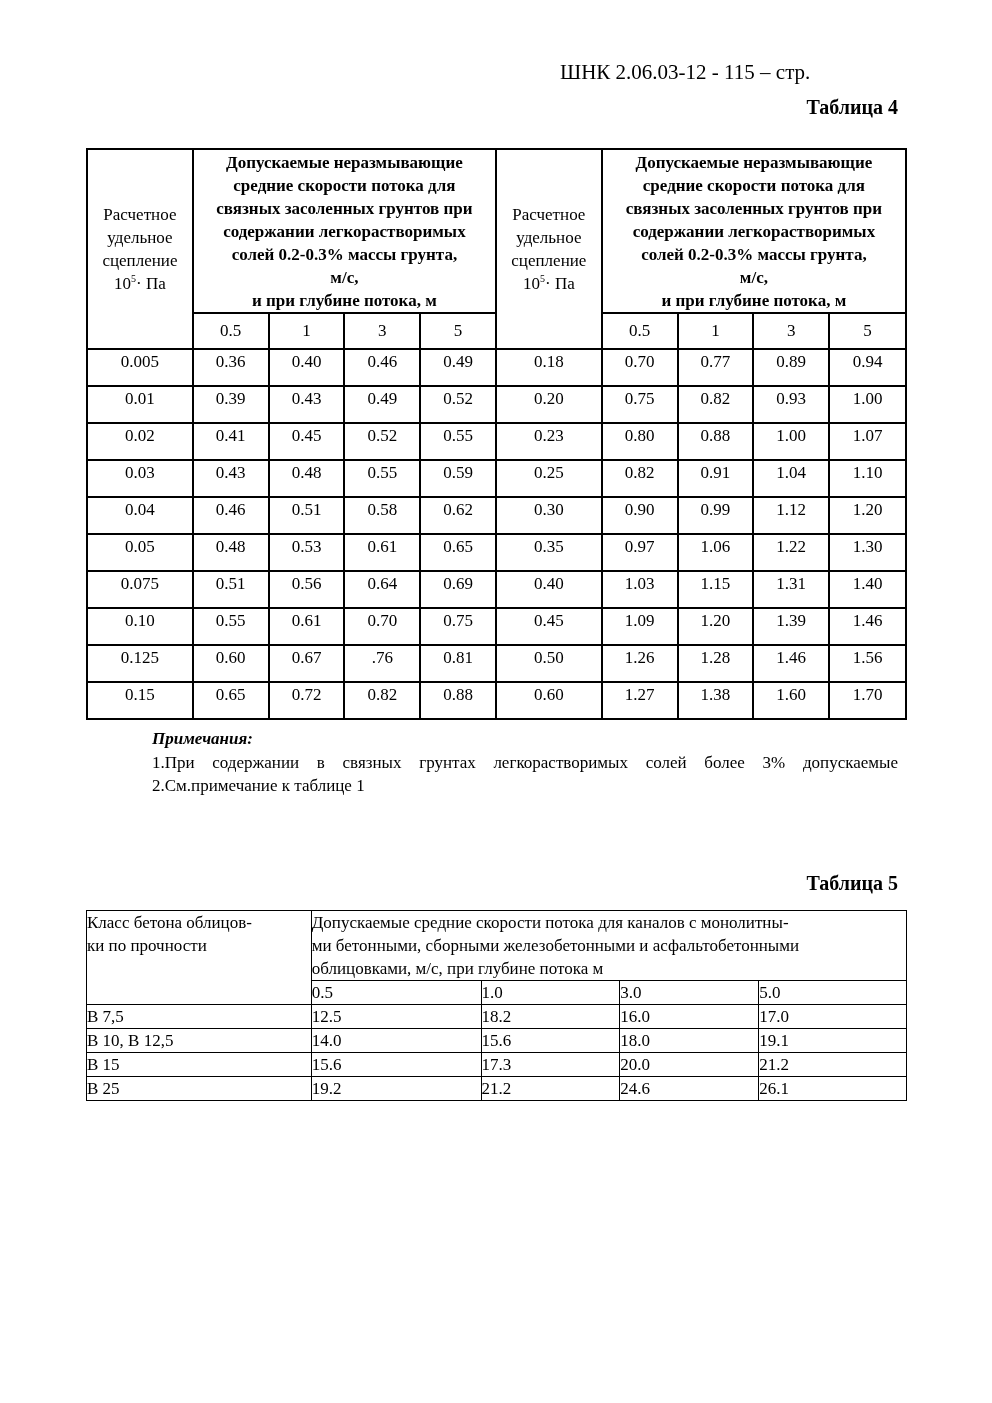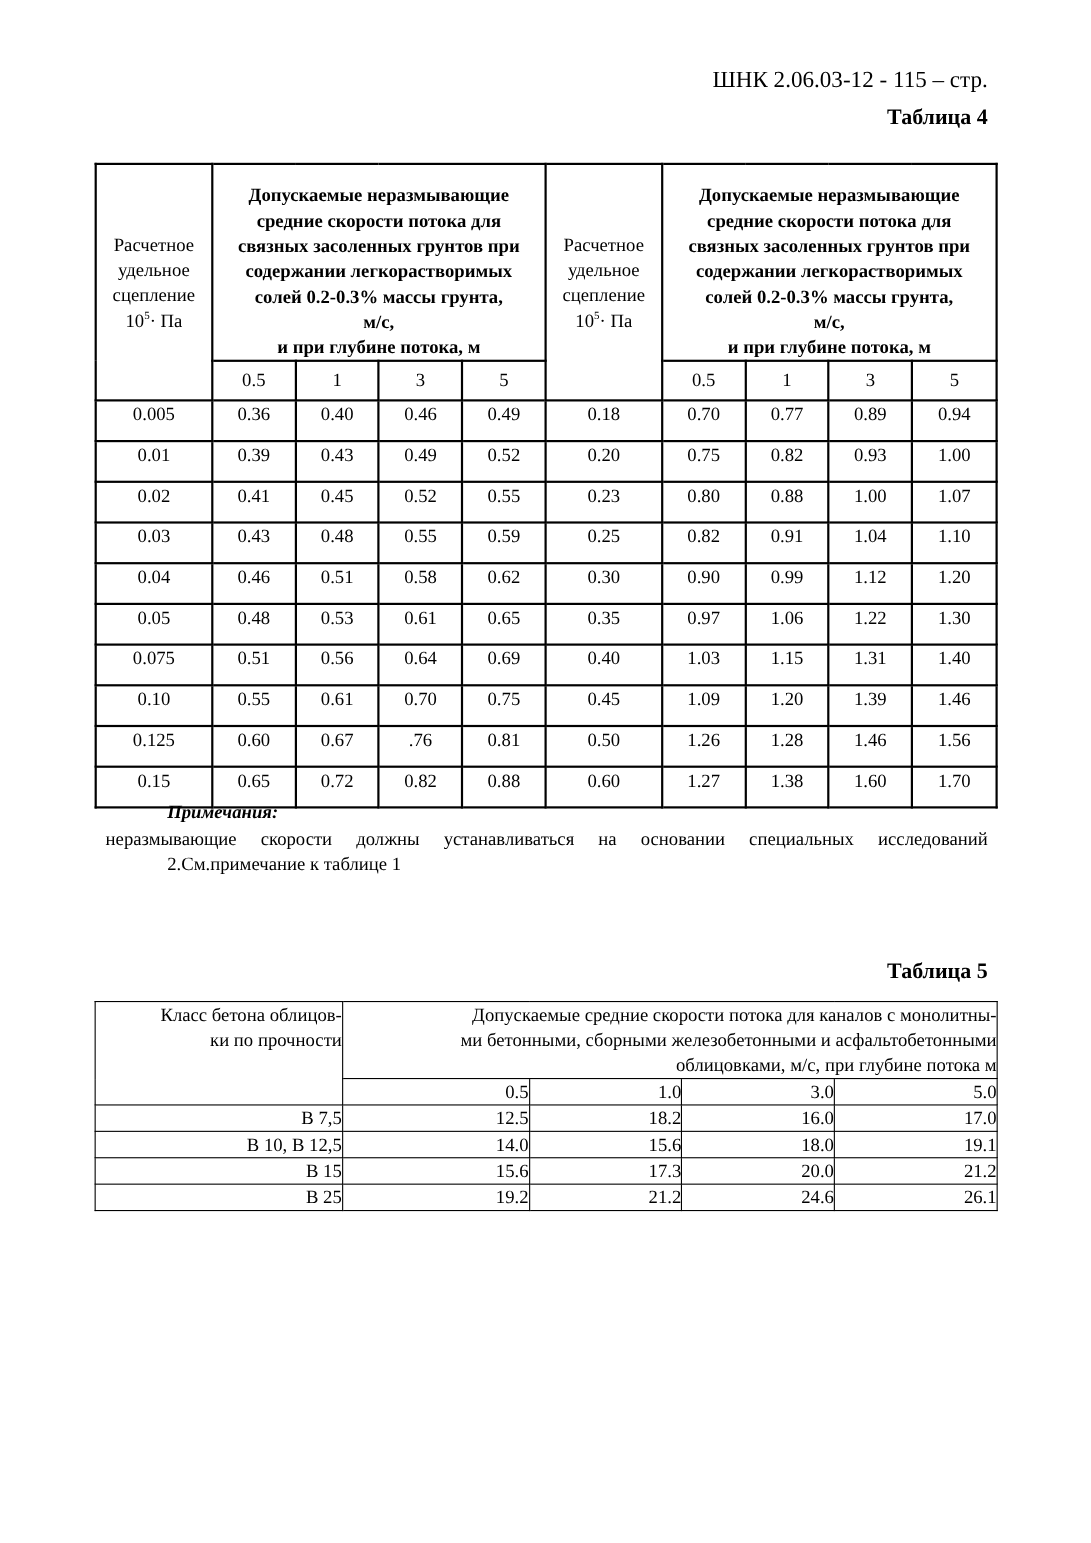--- a/index.html
+++ b/index.html
@@ -1,36 +1,36 @@
 <!DOCTYPE html>
 <html><head>
   <meta charset="utf-8">
   <style>
     html, body { margin: 0; padding: 0; background: #ffffff; }
     body { width: 992px; height: 1403px; position: relative; overflow: hidden;
       font-family: "Liberation Serif", "DejaVu Serif", serif; color: #000; }
-    .header-ref { position: absolute; left: 560px; width: 338px; top: 60px; text-align: right;
+    .header-ref { position: absolute; left: 560px; width: 338px; top: 60px; 
       font-size: 21px; }
     .caption { position: absolute; right: 94px; font-size: 20px; font-weight: bold; }
     .cap4 { top: 96px; text-align: center; }
     .cap5 { top: 872px; }
     table { border-collapse: collapse; position: absolute; }
     #t4 { left: 86px; top: 148px; width: 821px; }
     #t4 td { border: 2px solid #000; text-align: center; font-size: 17px; padding: 0; }
-    #t4 .hdr-main { font-weight: bold; line-height: 23px; vertical-align: top; padding-top: 16px; margin-left: 40px; }
+    #t4 .hdr-main { font-weight: bold; line-height: 23px; vertical-align: top; padding-top: 1px; margin-left: 40px; }
     #t4 .hdr-left { line-height: 23px; vertical-align: middle; }
     #t4 .hdr-sub td, #t4 td.sub { height: 34px; vertical-align: middle; }
     #t4 tbody td { height: 33px; vertical-align: top; padding-top: 2px; }
     sup { font-size: 10px; vertical-align: super; line-height: 0; }
     .notes { position: absolute; left: 96px; width: 802px; top: 727px; font-size: 17px; line-height: 23.5px; }
     .notes .title { font-style: italic; padding-left: 56px; font-weight: bold; }
     .notes .p { text-indent: 56px; text-align: justify; text-align-last: justify; }
     .notes .p2 { padding-left: 56px; }
     #t5 { left: 86px; top: 910px; width: 821px; }
-    #t5 td { border: 1.5px solid #000; text-align: right; font-size: 17px; padding: 0; line-height: 23px; margin-left: 45px; }
+    #t5 td { border: 1.5px solid #000; text-align: left; font-size: 17px; padding: 0; line-height: 23px; margin-left: 45px; }
     #t5 .hdr-main { vertical-align: top; }
     #t5 .hdr-left { vertical-align: top; }
   </style>
 </head>
 <body>
 
 <div class="header-ref">ШНК 2.06.03-12 - 115 – стр.</div>
 <div class="caption cap4">Таблица 4</div>
 
 <table id="t4">
@@ -209,21 +209,21 @@
         <td>1.27</td>
         <td>1.38</td>
         <td>1.60</td>
         <td>1.70</td>
       </tr>
     </tbody>
 </table>
 
 <div class="notes">
   <div class="title">Примечания:</div>
-  <div style="text-align:justify;text-align-last:justify;">неразмывающие скорости должны устанавливаться на основании специальных исследований</div>
+  <div class="p">1.При содержании в связных грунтах легкорастворимых солей более 3% допускаемые</div>
   <div class="p2">2.См.примечание к таблице 1</div>
 </div>
 
 <div class="caption cap5">Таблица 5</div>
 
 <table id="t5">
   <colgroup>
     <col style="width:225px">
       <col style="width:170px">
       <col style="width:139px">

